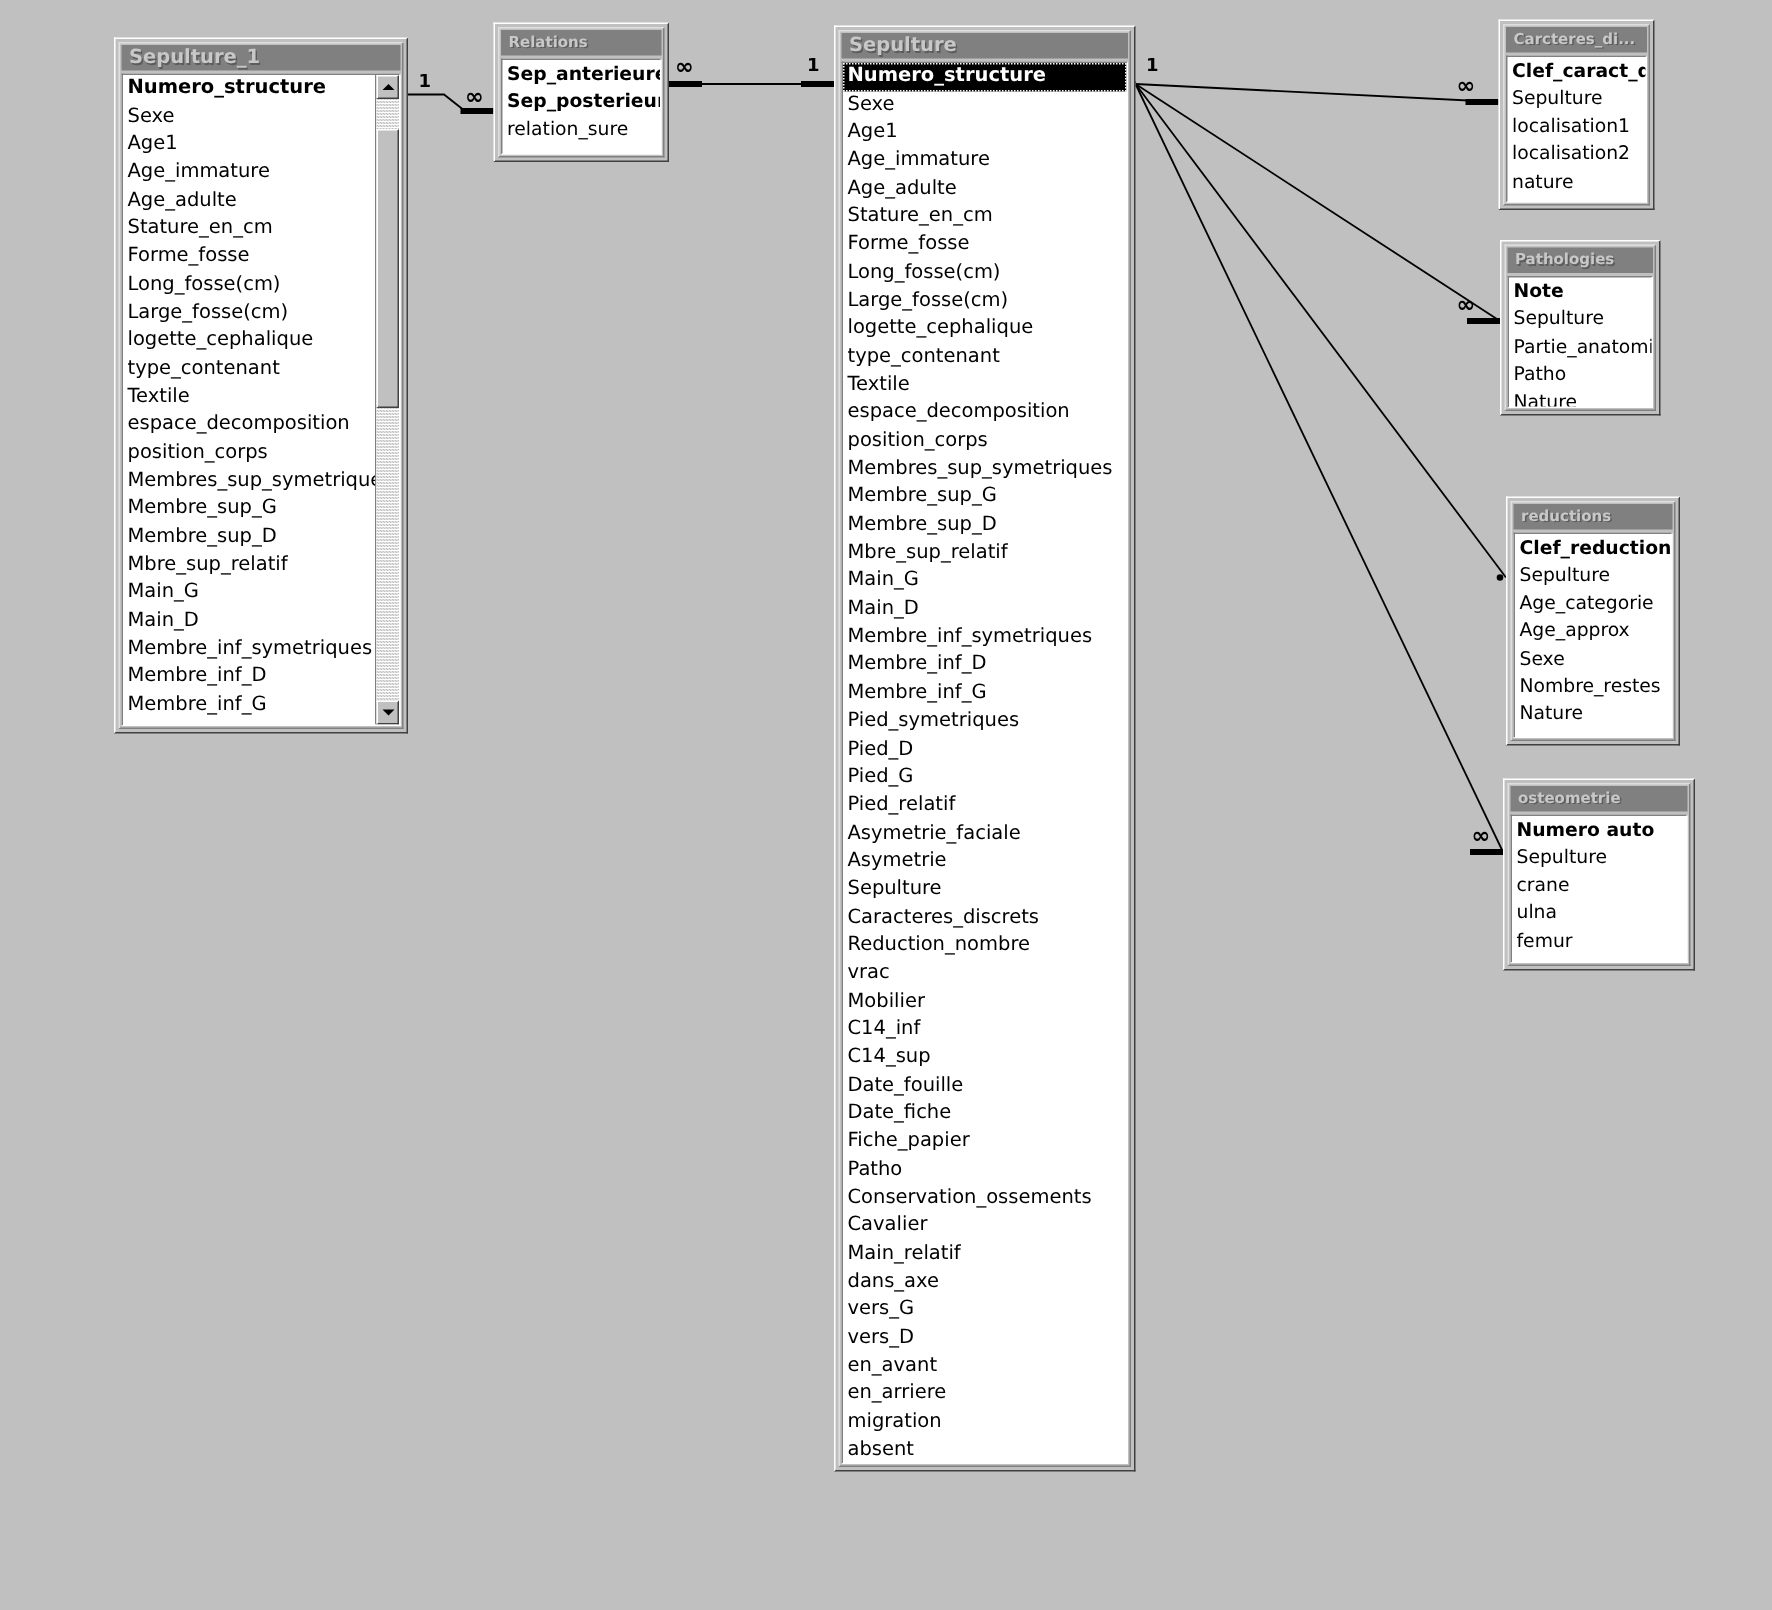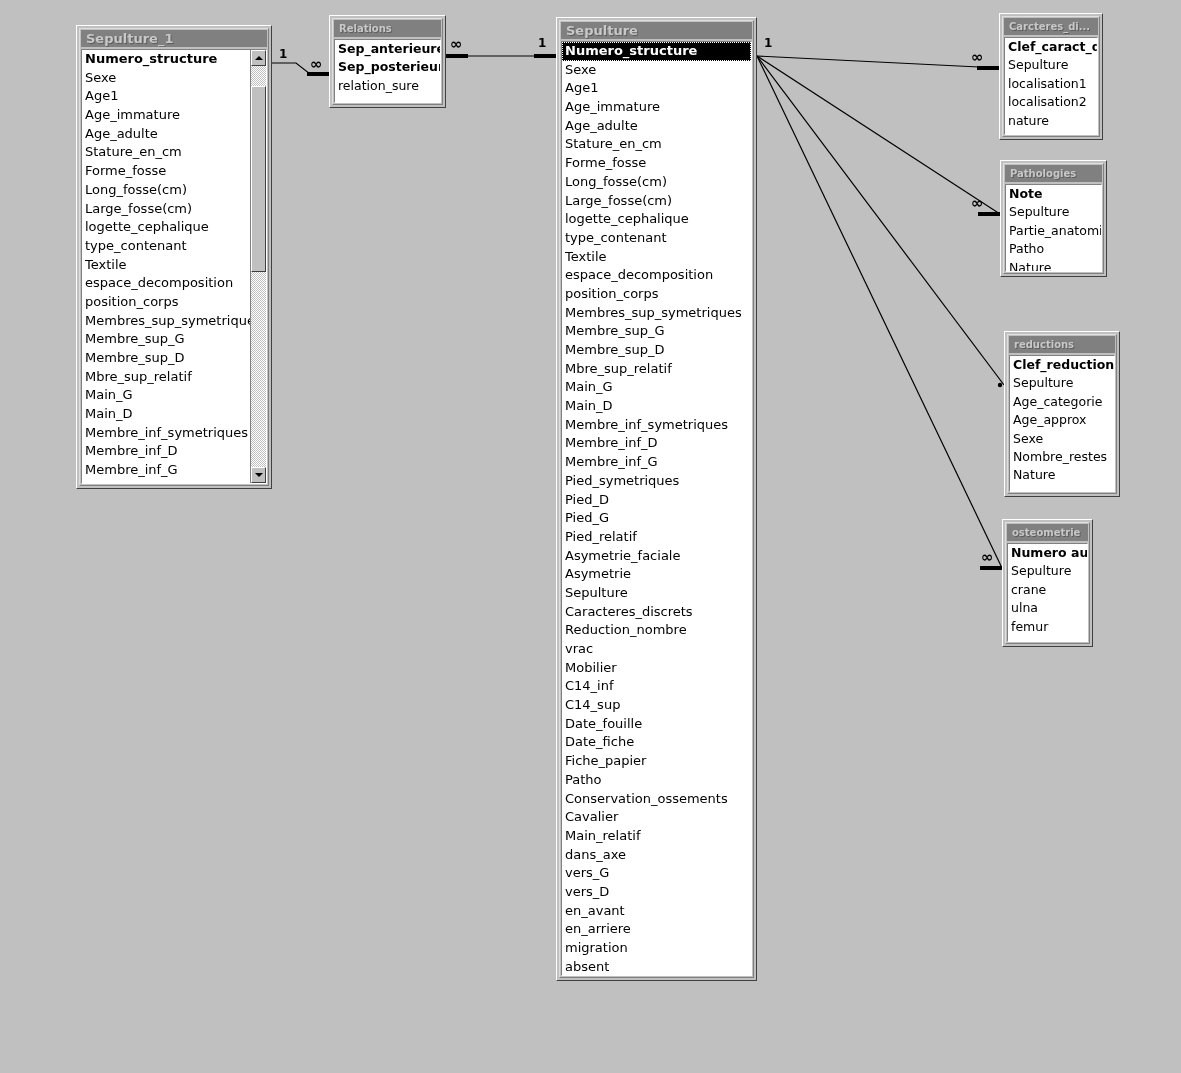--- a/index.html
+++ b/index.html
@@ -369,21 +369,21 @@
               <li class="field">Sepulture</li>
               <li class="field">Age_categorie</li>
               <li class="field">Age_approx</li>
               <li class="field">Sexe</li>
               <li class="field">Nombre_restes</li>
               <li class="field">Nature</li>
             </ul>
           </div>
         </div>
       </div>
-      <div class="tbl compact" style="left: 1002px; top: 519px; width: 91px; height: 128px;">
+      <div class="tbl compact" style="left: 1002px; top: 519px; width: 128px; height: 128px;">
         <div class="tbl-inner">
           <div class="tbl-title">osteometrie</div>
           <div class="tbl-body">
             <ul class="field-list">
               <li class="field key">Numero auto</li>
               <li class="field">Sepulture</li>
               <li class="field">crane</li>
               <li class="field">ulna</li>
               <li class="field">femur</li>
             </ul>

